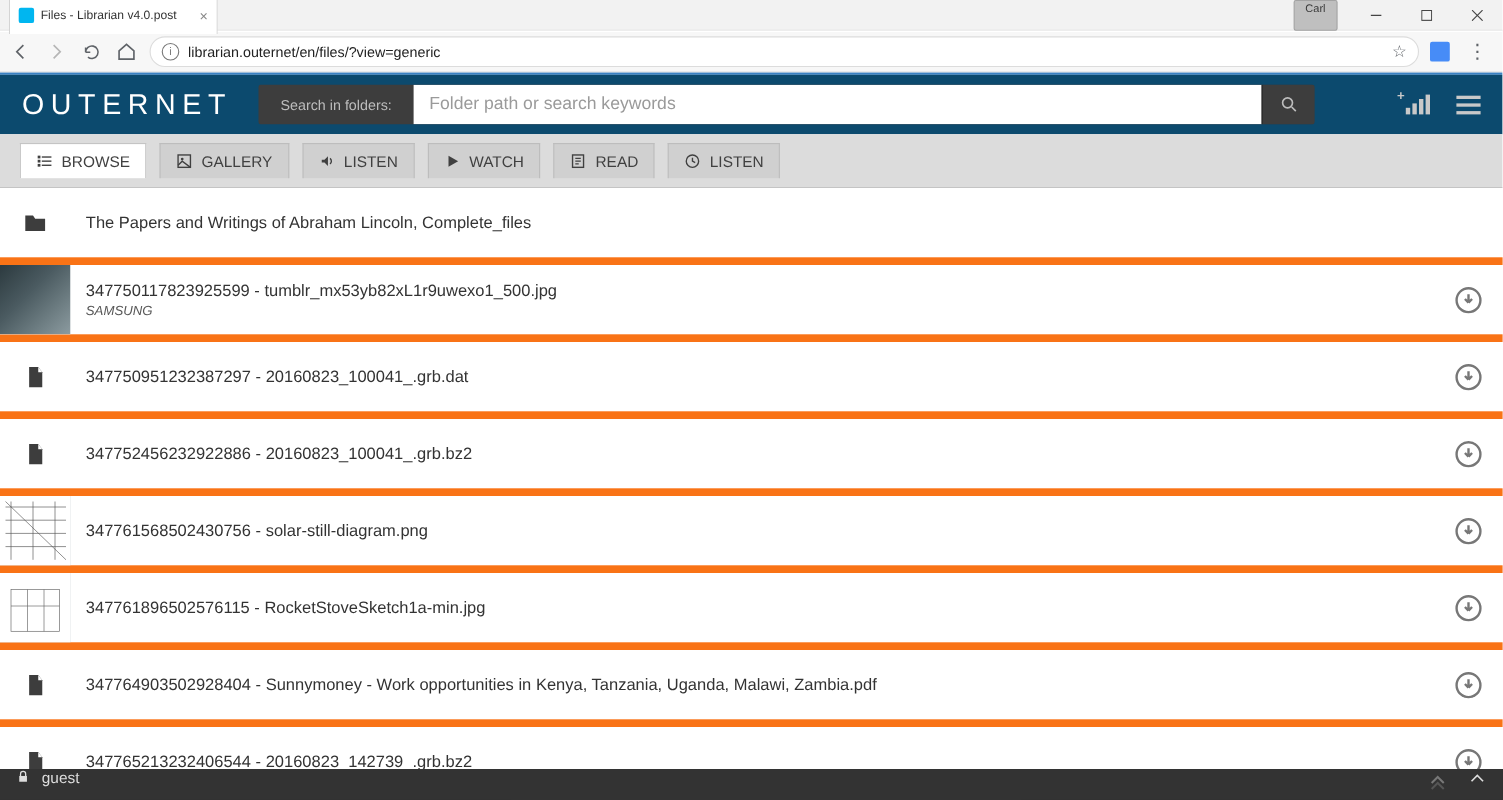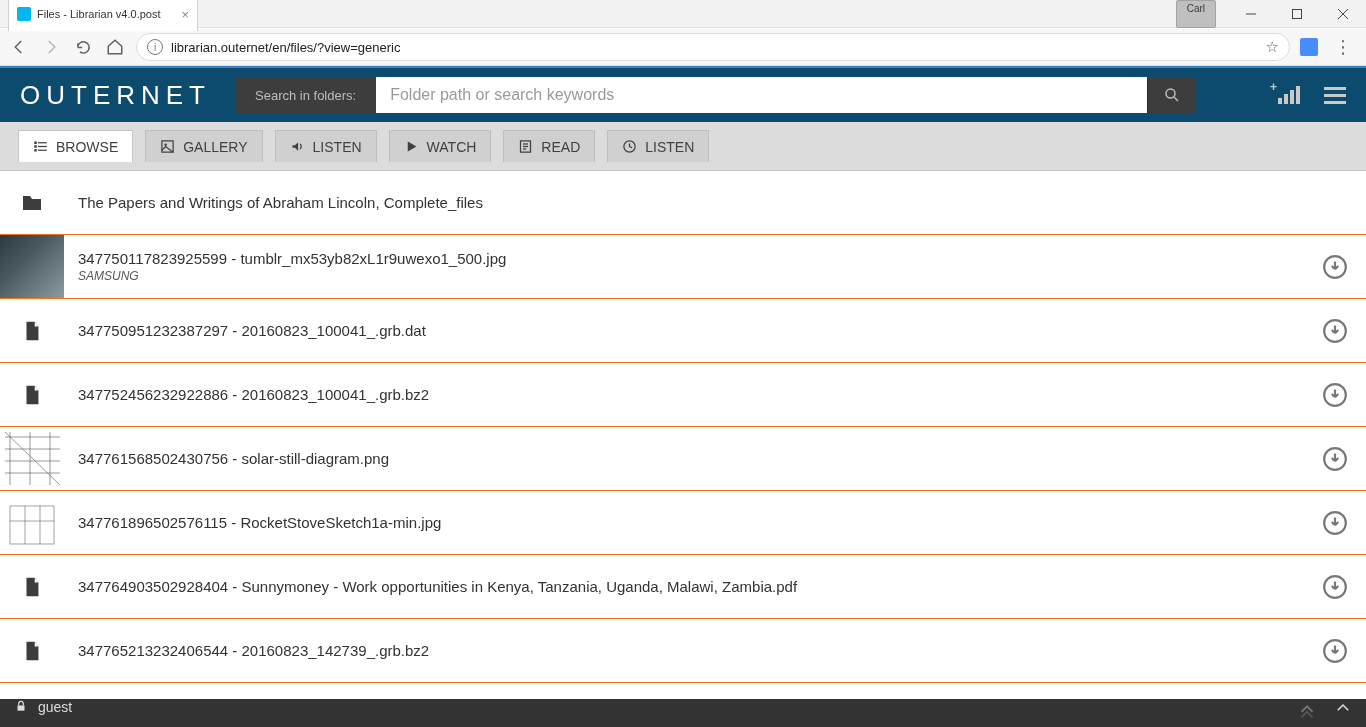--- a/index.html
+++ b/index.html
@@ -44,21 +44,21 @@
   .hamburger span { width: 22px; height: 3px; background: #c9c9c9; }
 
   
   .view-tabs { height: 49px; background: #dcdcdc; display: flex; align-items: center; padding: 0 18px; gap: 12px; border-bottom: 1px solid #c4c4c4; }
   .vtab { height: 32px; background: #d0d0d0; border: 1px solid #bdbdbd; border-bottom: none; display: flex; align-items: center; padding: 0 14px; font-size: 14px; color: #404040; gap: 8px; cursor: pointer; }
   .vtab.active { background: #fff; border-color: #c4c4c4; }
   .vtab svg { width: 15px; height: 15px; }
 
   
   .file-area { height: calc(727px - 28px - 38px - 2px - 54px - 49px - 28px); overflow-y: scroll; background: #fff; }
-  .row { display: flex; align-items: center; min-height: 63px; border-bottom: 1px solid #f97316; padding-right: 18px; gap: 14px; cursor: pointer; }
+  .row { display: flex; align-items: center; min-height: 63px; border-bottom: 7px solid #f97316; padding-right: 18px; gap: 14px; cursor: pointer; }
   .thumb { width: 64px; height: 63px; display: flex; align-items: center; justify-content: center; flex-shrink: 0; }
   .thumb.folder svg { width: 28px; height: 24px; fill: #3d3d3d; }
   .thumb.file svg { width: 22px; height: 28px; fill: #3d3d3d; }
   .thumb.img { background: #d5d9dc; position: relative; overflow: hidden; }
   .thumb.img .fake { position: absolute; inset: 0; }
   .row-body { flex: 1; display: flex; flex-direction: column; justify-content: center; gap: 2px; }
   .row-title { font-size: 15px; color: #333; }
   .row-sub { font-size: 12px; color: #575757; font-style: italic; }
   .dl-btn { width: 26px; height: 26px; color: #777; flex-shrink: 0; }
   .dl-btn svg { width: 26px; height: 26px; }

